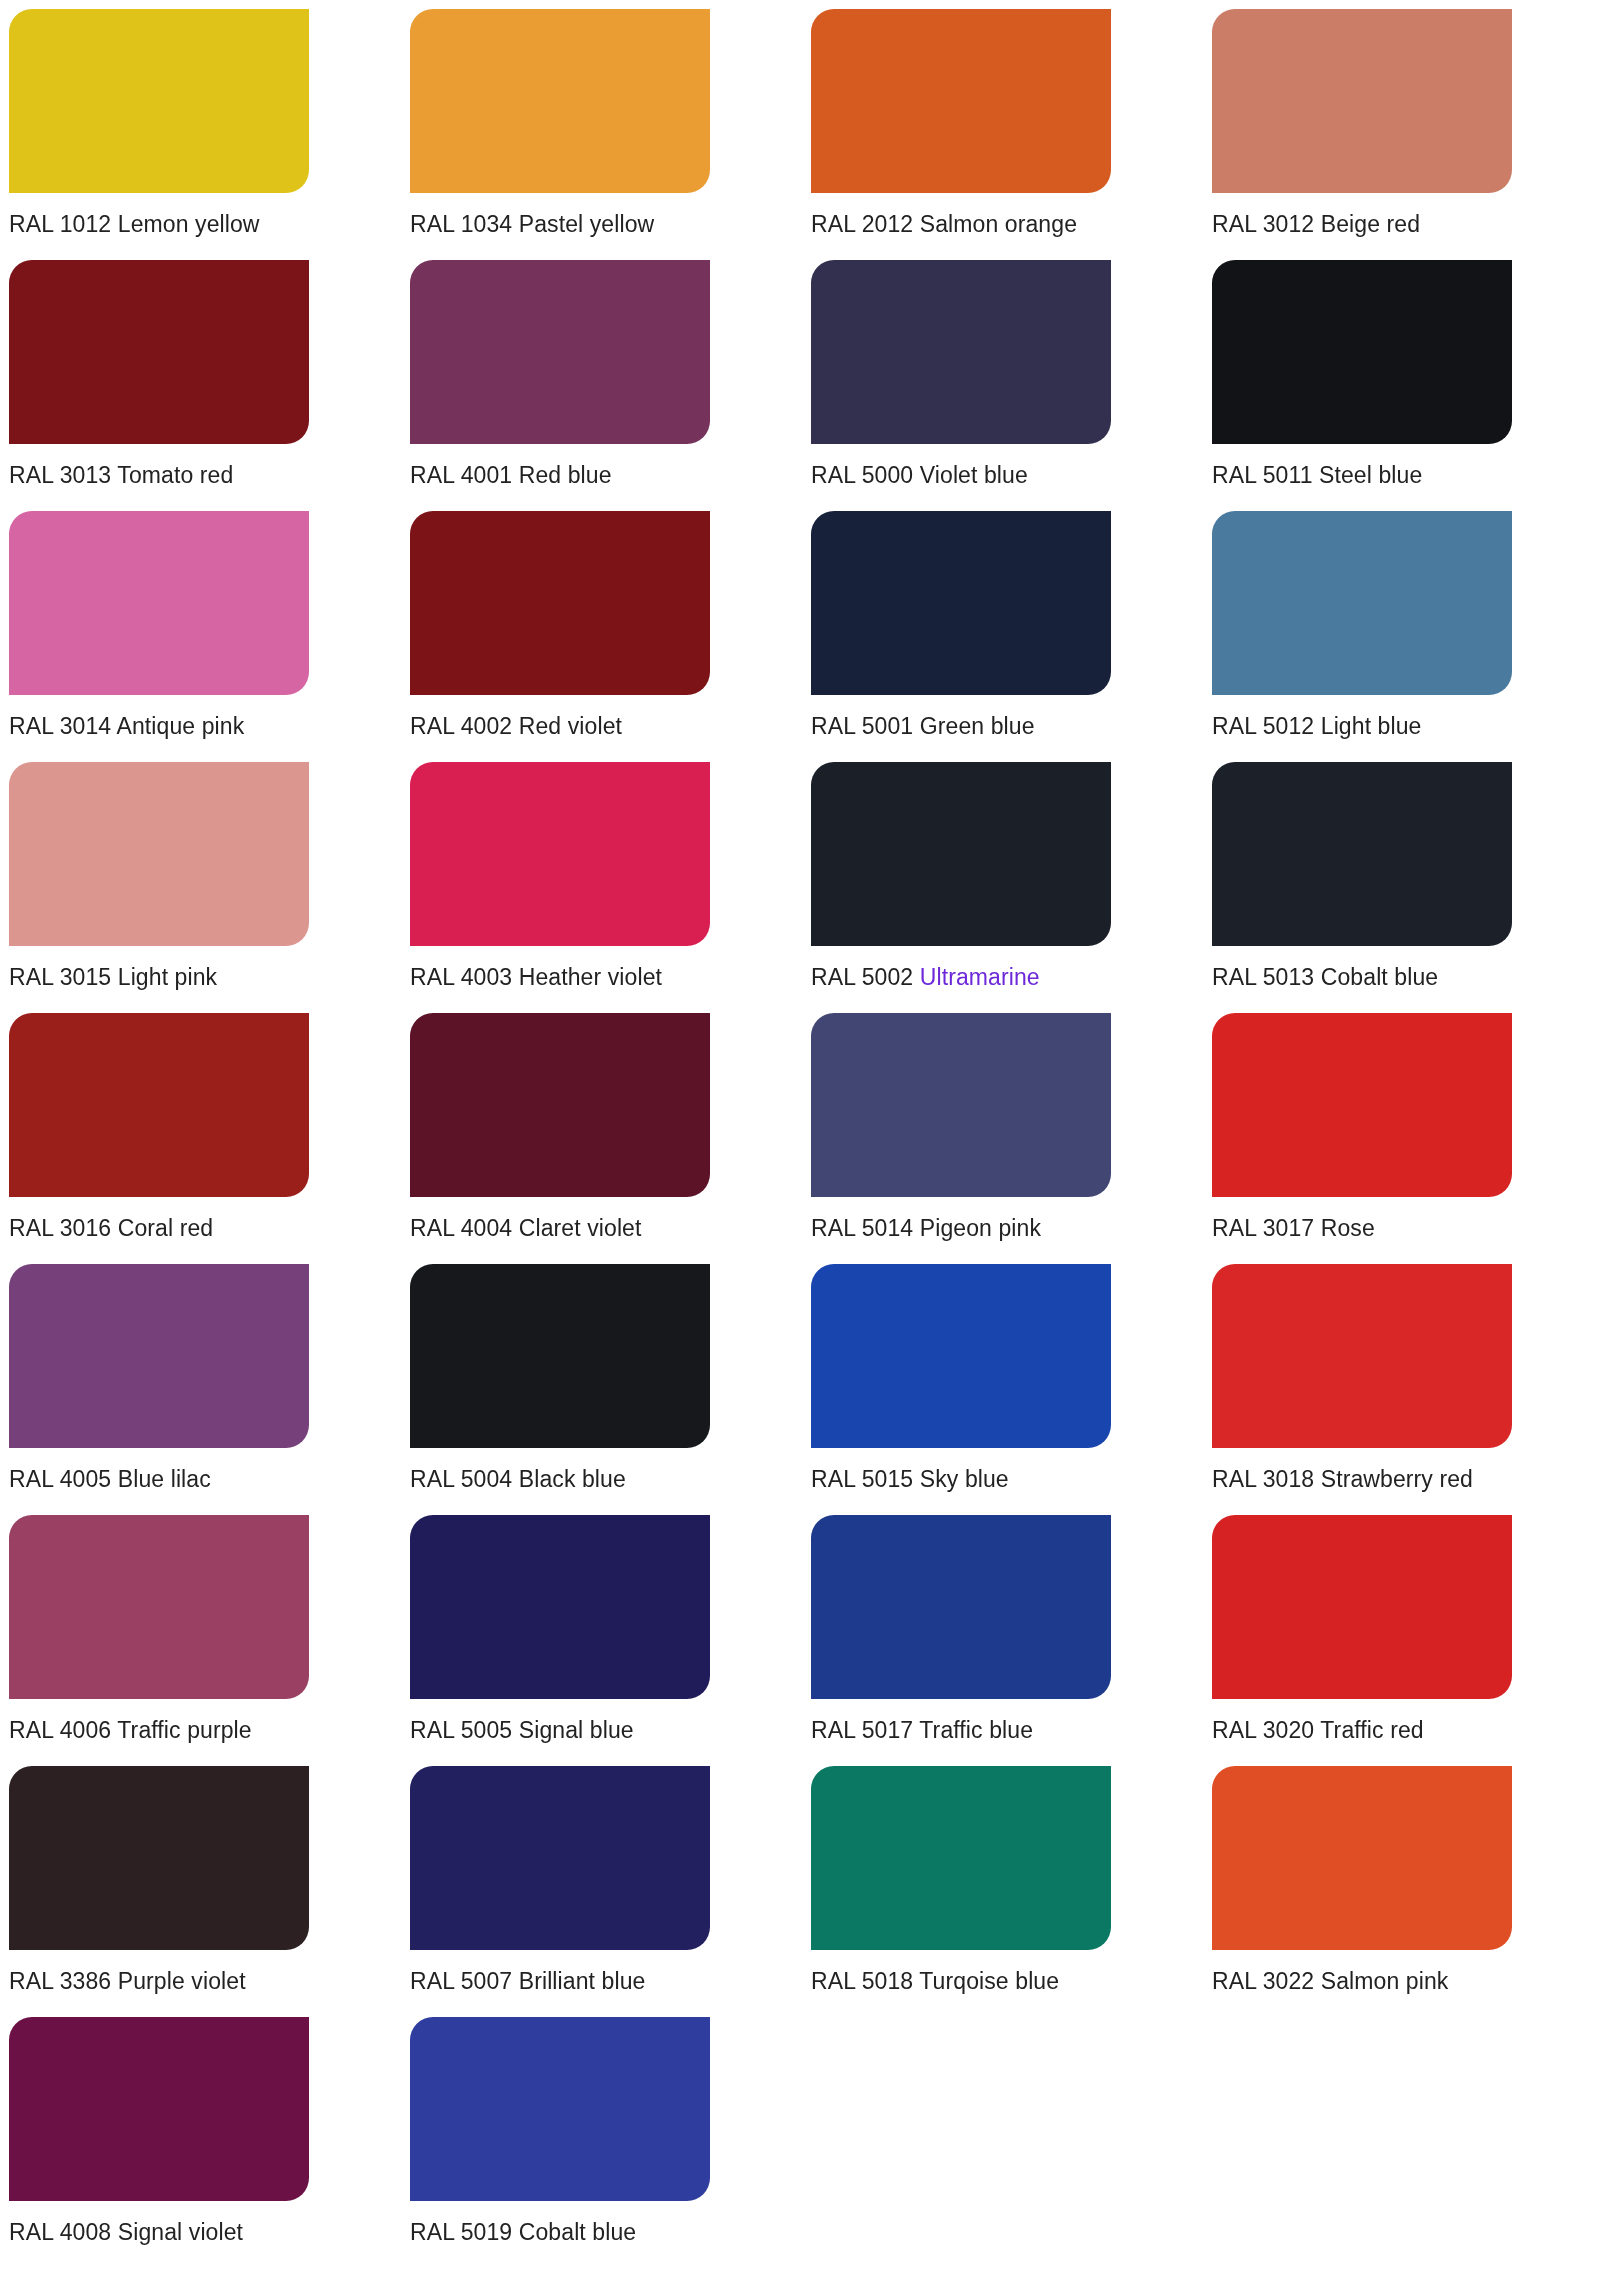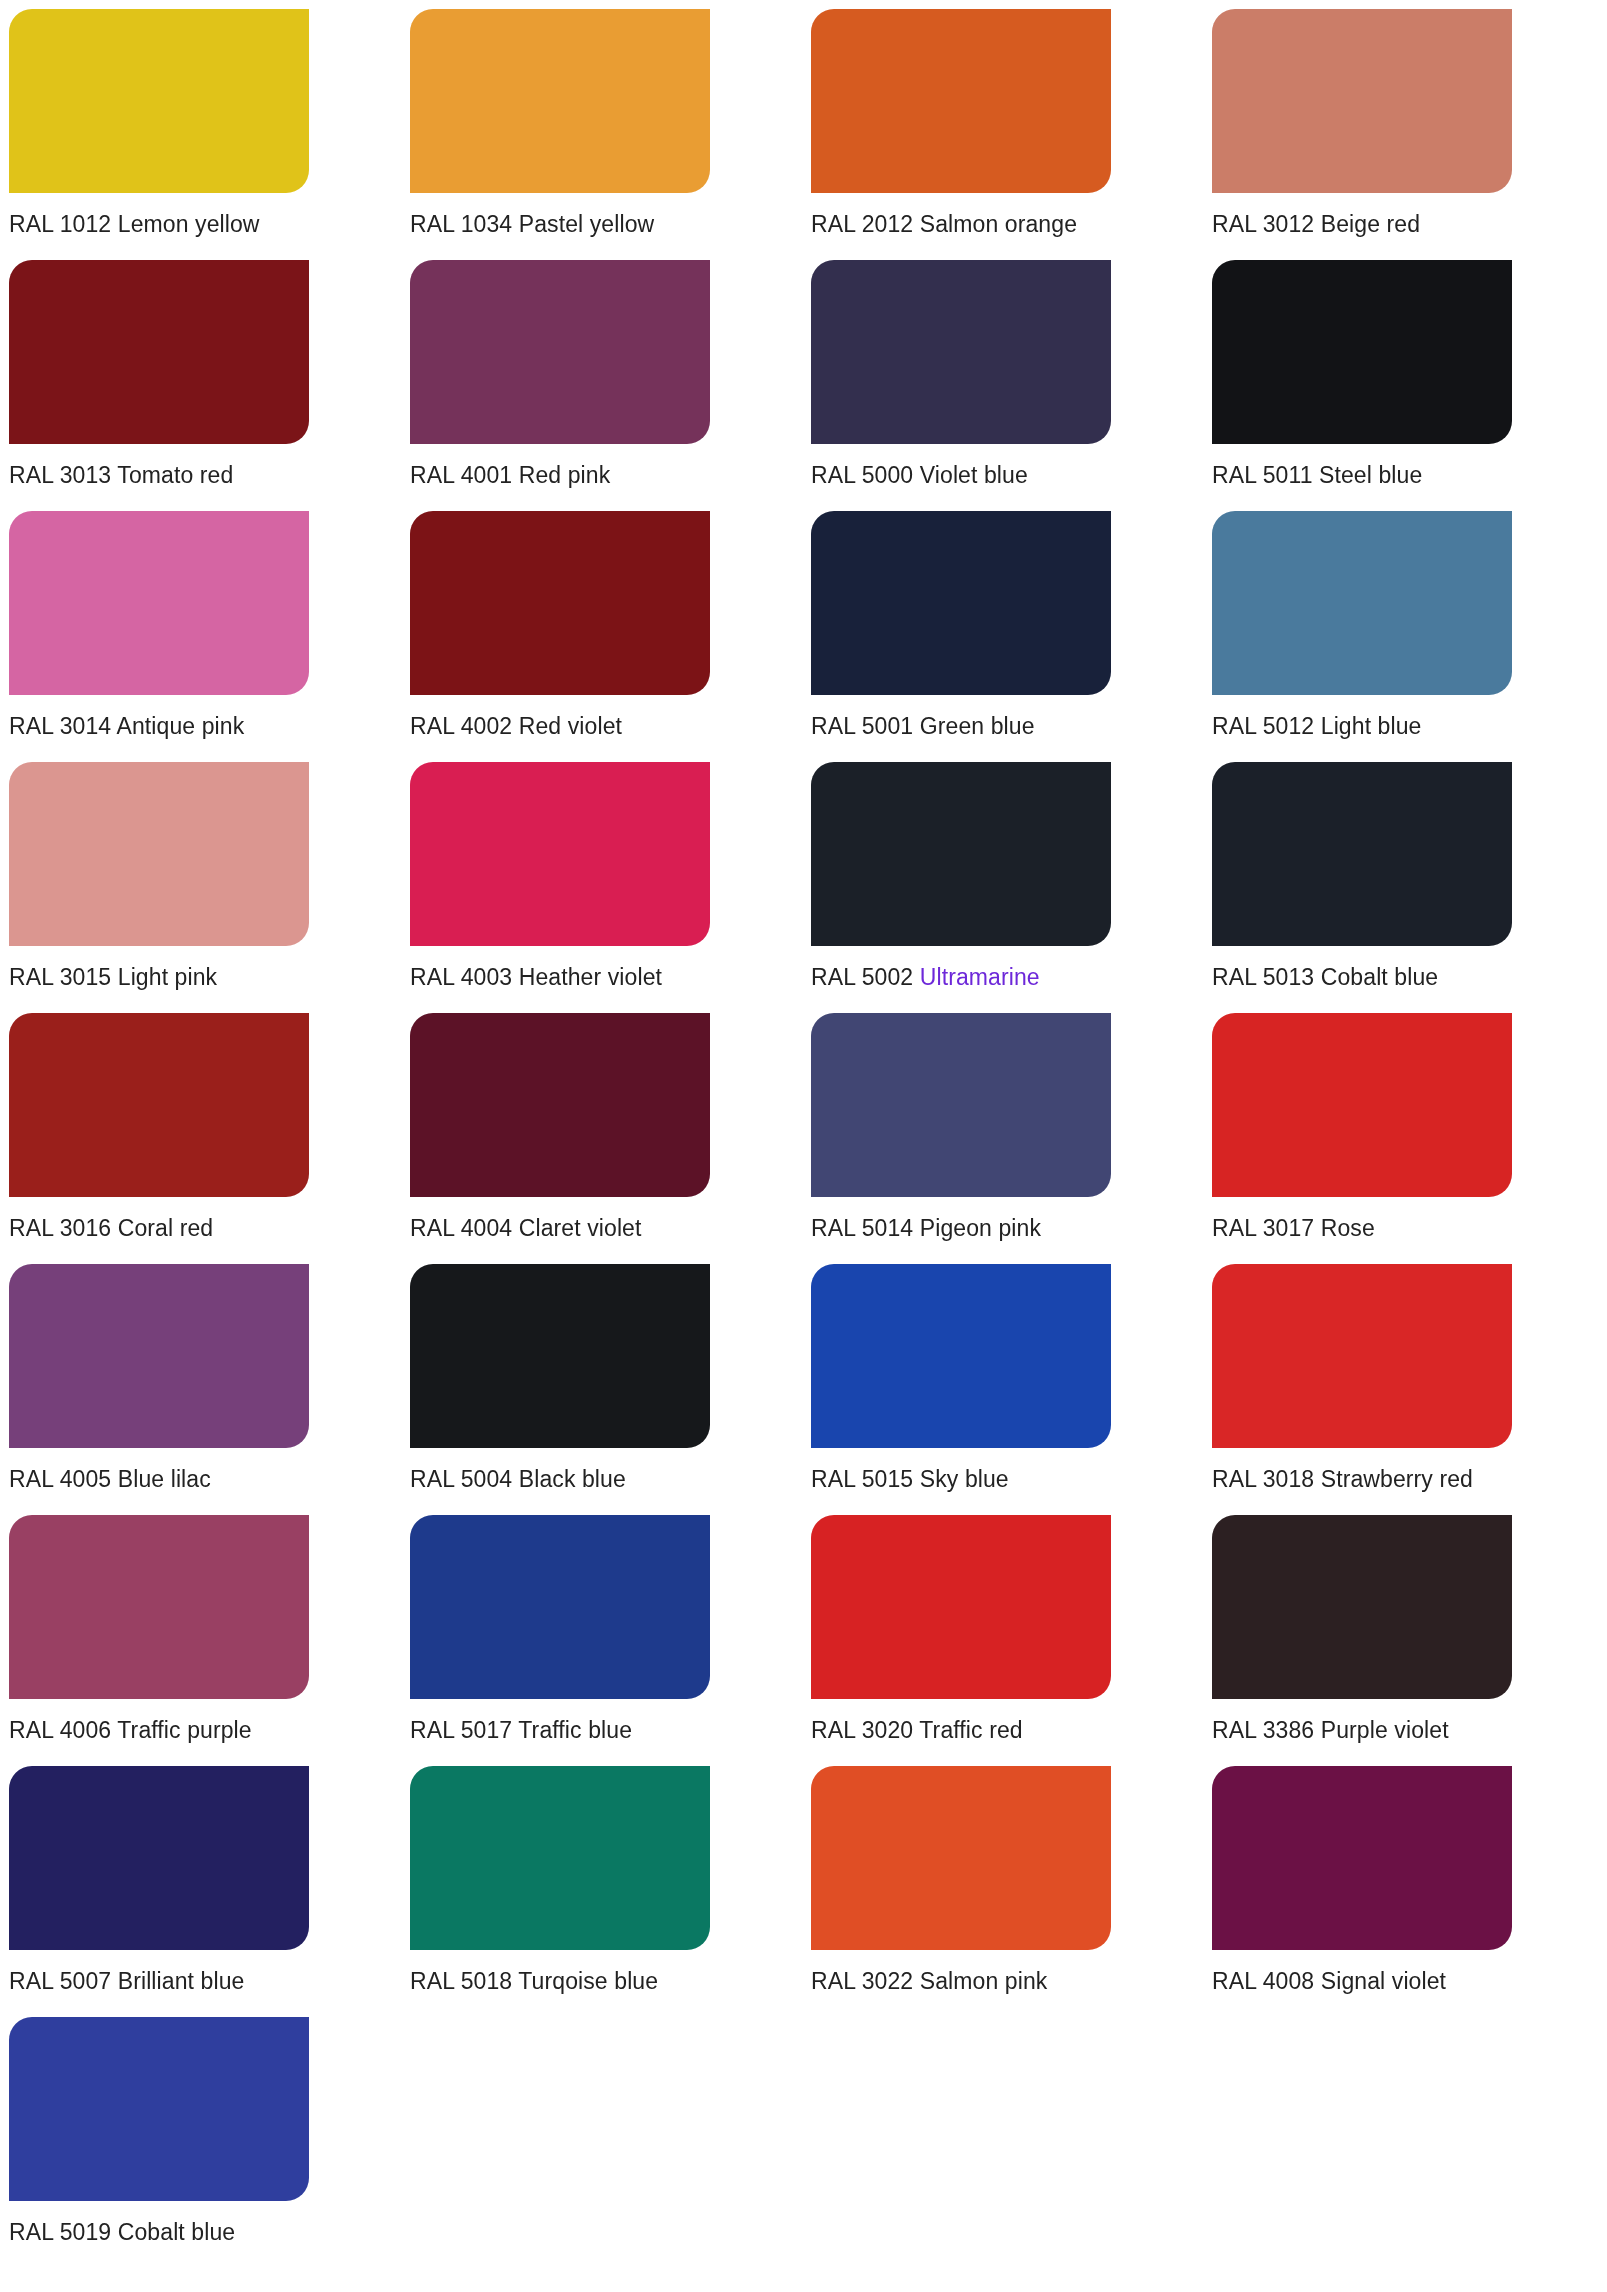--- a/index.html
+++ b/index.html
@@ -80,21 +80,21 @@
     <div class="swatch-cell">
       <div class="swatch-chip" style="background: rgb(203, 125, 104);"></div>
       <div class="swatch-label"><span class="code">RAL 3012</span> <span class="nm">Beige red</span></div>
     </div>
     <div class="swatch-cell">
       <div class="swatch-chip" style="background: rgb(123, 20, 24);"></div>
       <div class="swatch-label"><span class="code">RAL 3013</span> <span class="nm">Tomato red</span></div>
     </div>
     <div class="swatch-cell">
       <div class="swatch-chip" style="background: rgb(117, 50, 90);"></div>
-      <div class="swatch-label"><span class="code">RAL 4001</span> <span class="nm">Red pink</span></div>
+      <div class="swatch-label"><span class="code">RAL 4001</span> <span class="nm">Red blue</span></div>
     </div>
     <div class="swatch-cell">
       <div class="swatch-chip" style="background: rgb(51, 47, 78);"></div>
       <div class="swatch-label"><span class="code">RAL 5000</span> <span class="nm">Violet blue</span></div>
     </div>
     <div class="swatch-cell">
       <div class="swatch-chip" style="background: rgb(18, 19, 22);"></div>
       <div class="swatch-label"><span class="code">RAL 5011</span> <span class="nm">Steel blue</span></div>
     </div>
     <div class="swatch-cell">
@@ -157,20 +157,24 @@
       <div class="swatch-chip" style="background: rgb(25, 69, 174);"></div>
       <div class="swatch-label"><span class="code">RAL 5015</span> <span class="nm">Sky blue</span></div>
     </div>
     <div class="swatch-cell">
       <div class="swatch-chip" style="background: rgb(217, 38, 38);"></div>
       <div class="swatch-label"><span class="code">RAL 3018</span> <span class="nm">Strawberry red</span></div>
     </div>
     <div class="swatch-cell">
       <div class="swatch-chip" style="background: rgb(153, 64, 99);"></div>
       <div class="swatch-label"><span class="code">RAL 4006</span> <span class="nm">Traffic purple</span></div>
+    </div>
+    <div class="swatch-cell">
+      <div class="swatch-chip" style="background: rgb(32, 28, 90);"></div>
+      <div class="swatch-label"><span class="code">RAL 5005</span> <span class="nm">Signal blue</span></div>
     </div>
     <div class="swatch-cell">
       <div class="swatch-chip" style="background: rgb(30, 58, 140);"></div>
       <div class="swatch-label"><span class="code">RAL 5017</span> <span class="nm">Traffic blue</span></div>
     </div>
     <div class="swatch-cell">
       <div class="swatch-chip" style="background: rgb(215, 34, 35);"></div>
       <div class="swatch-label"><span class="code">RAL 3020</span> <span class="nm">Traffic red</span></div>
     </div>
     <div class="swatch-cell">

